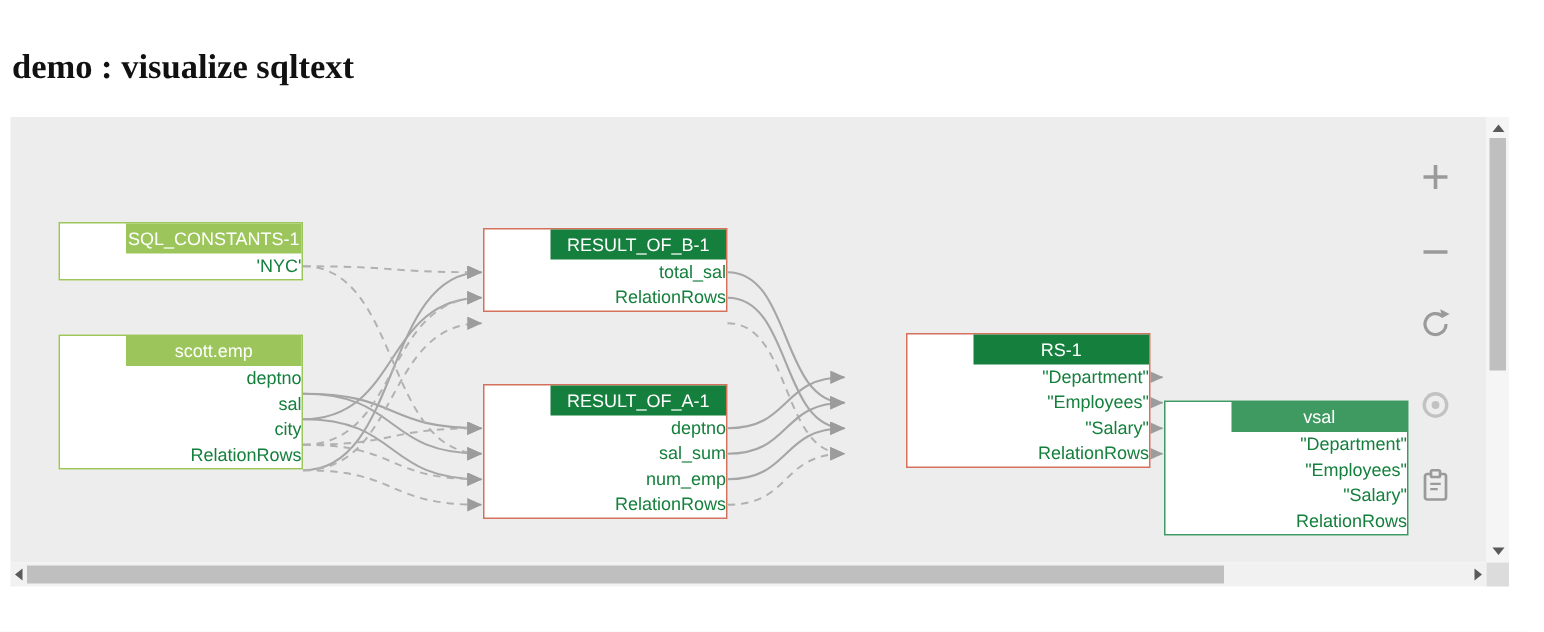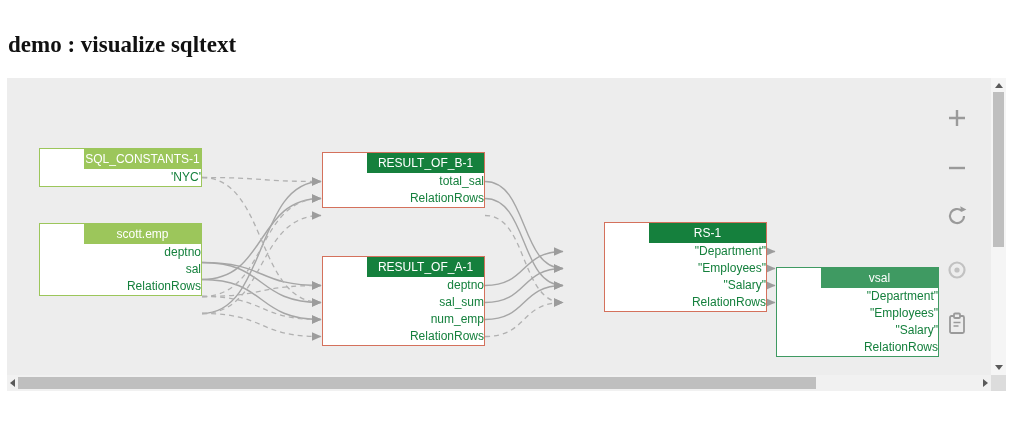--- a/index.html
+++ b/index.html
@@ -93,20 +93,21 @@
 
     <div class="node theme-lime n-sqlconst">
       <div class="node-header">SQL_CONSTANTS-1</div>
       <div class="node-row">'NYC'</div>
     </div>
 
     <div class="node theme-lime n-scottemp">
       <div class="node-header">scott.emp</div>
       <div class="node-row">deptno</div>
       <div class="node-row">sal</div>
+      <div class="node-row">city</div>
       <div class="node-row">RelationRows</div>
     </div>
 
     <div class="node theme-salmon n-resultb">
       <div class="node-header">RESULT_OF_B-1</div>
       <div class="node-row">total_sal</div>
       <div class="node-row">RelationRows</div>
     </div>
 
     <div class="node theme-salmon n-resulta">

